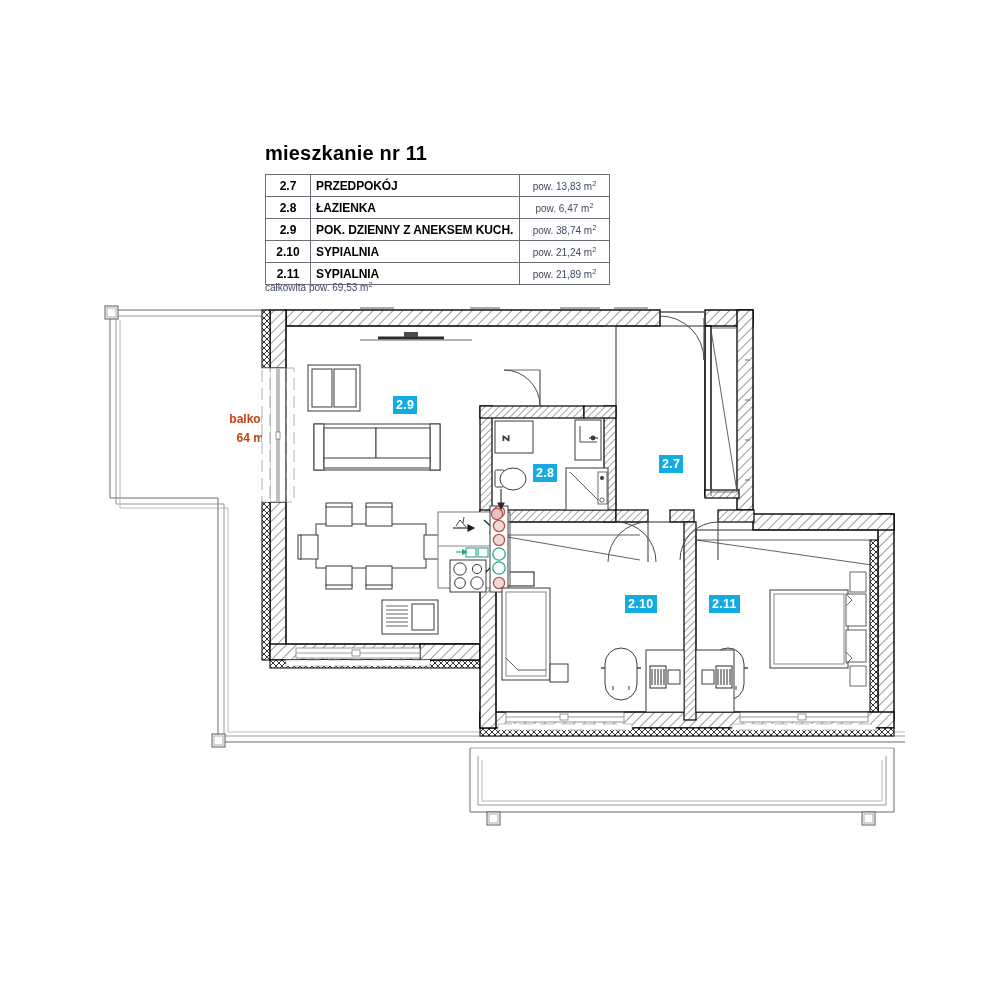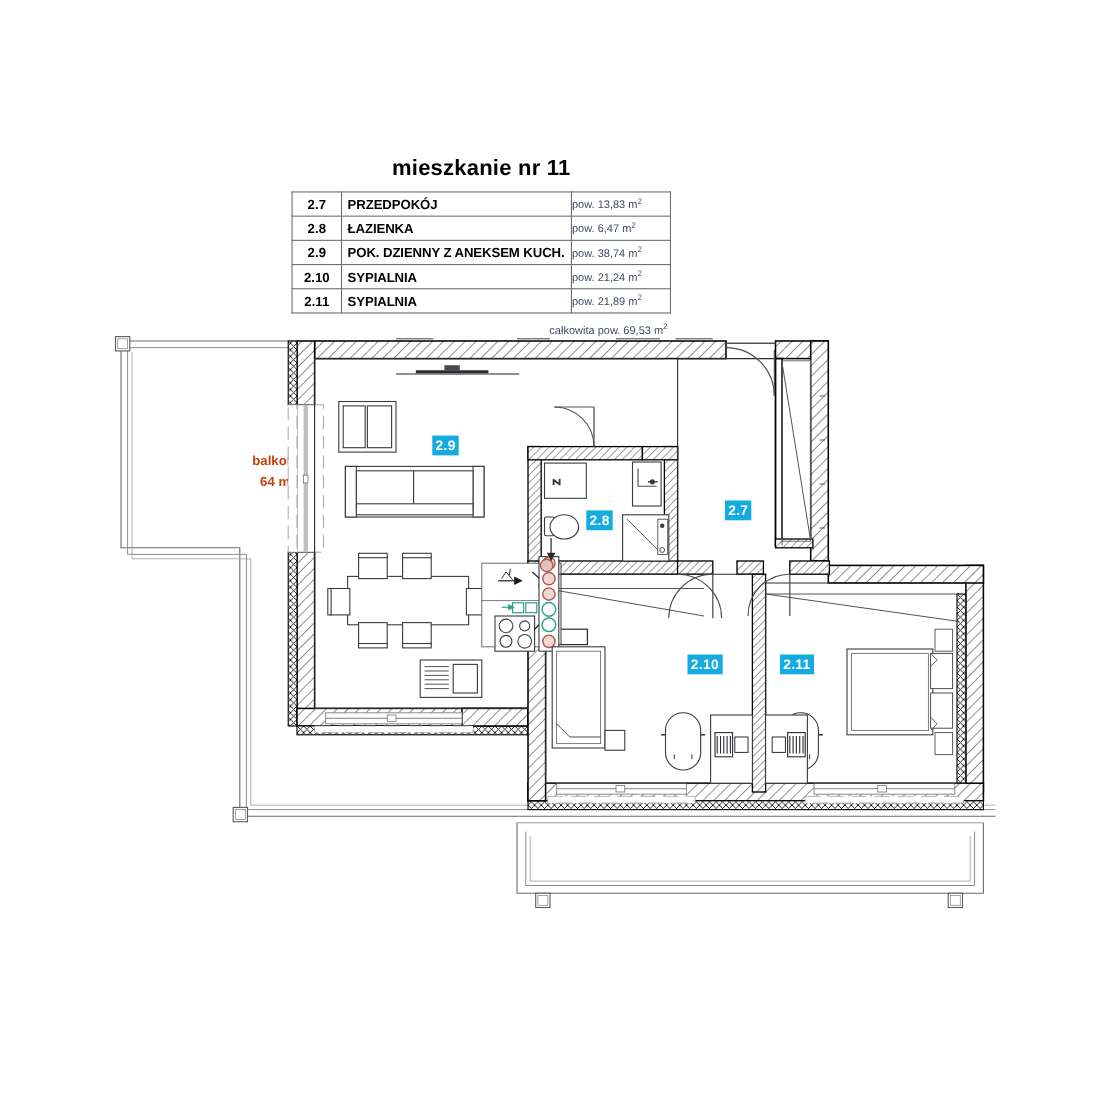--- a/index.html
+++ b/index.html
@@ -22,21 +22,20 @@
     width: 1000px;
     height: 1000px;
   }
 
   
   #plan-title {
     position: absolute;
     left: 265px;
     top: 142px;
     width: 345px;
-    text-align: center;
     font-size: 20px;
     font-weight: bold;
     color: #000;
     letter-spacing: 0.2px;
   }
 
   
   #legend-table {
     position: absolute;
     left: 265px;
@@ -61,31 +60,30 @@
   }
   #legend-table td.col-name {
     padding-left: 5px;
     font-weight: bold;
     font-size: 12px;
     color: #000;
     letter-spacing: -0.1px;
   }
   #legend-table td.col-area {
     width: 89px;
-    text-align: left;
+    text-align: center;
     font-weight: normal;
     font-size: 10px;
     color: #3e4a63;
   }
   #legend-total {
     position: absolute;
     left: 265px;
-    top: 292px;
+    top: 280px;
     width: 345px;
-    text-align: right;
     padding-right: 3px;
     font-size: 10px;
     color: #3e4a63;
     box-sizing: border-box;
   }
   .sup { font-size: 7.5px; vertical-align: super; }
 
   
   #balcony-label {
     position: absolute;

